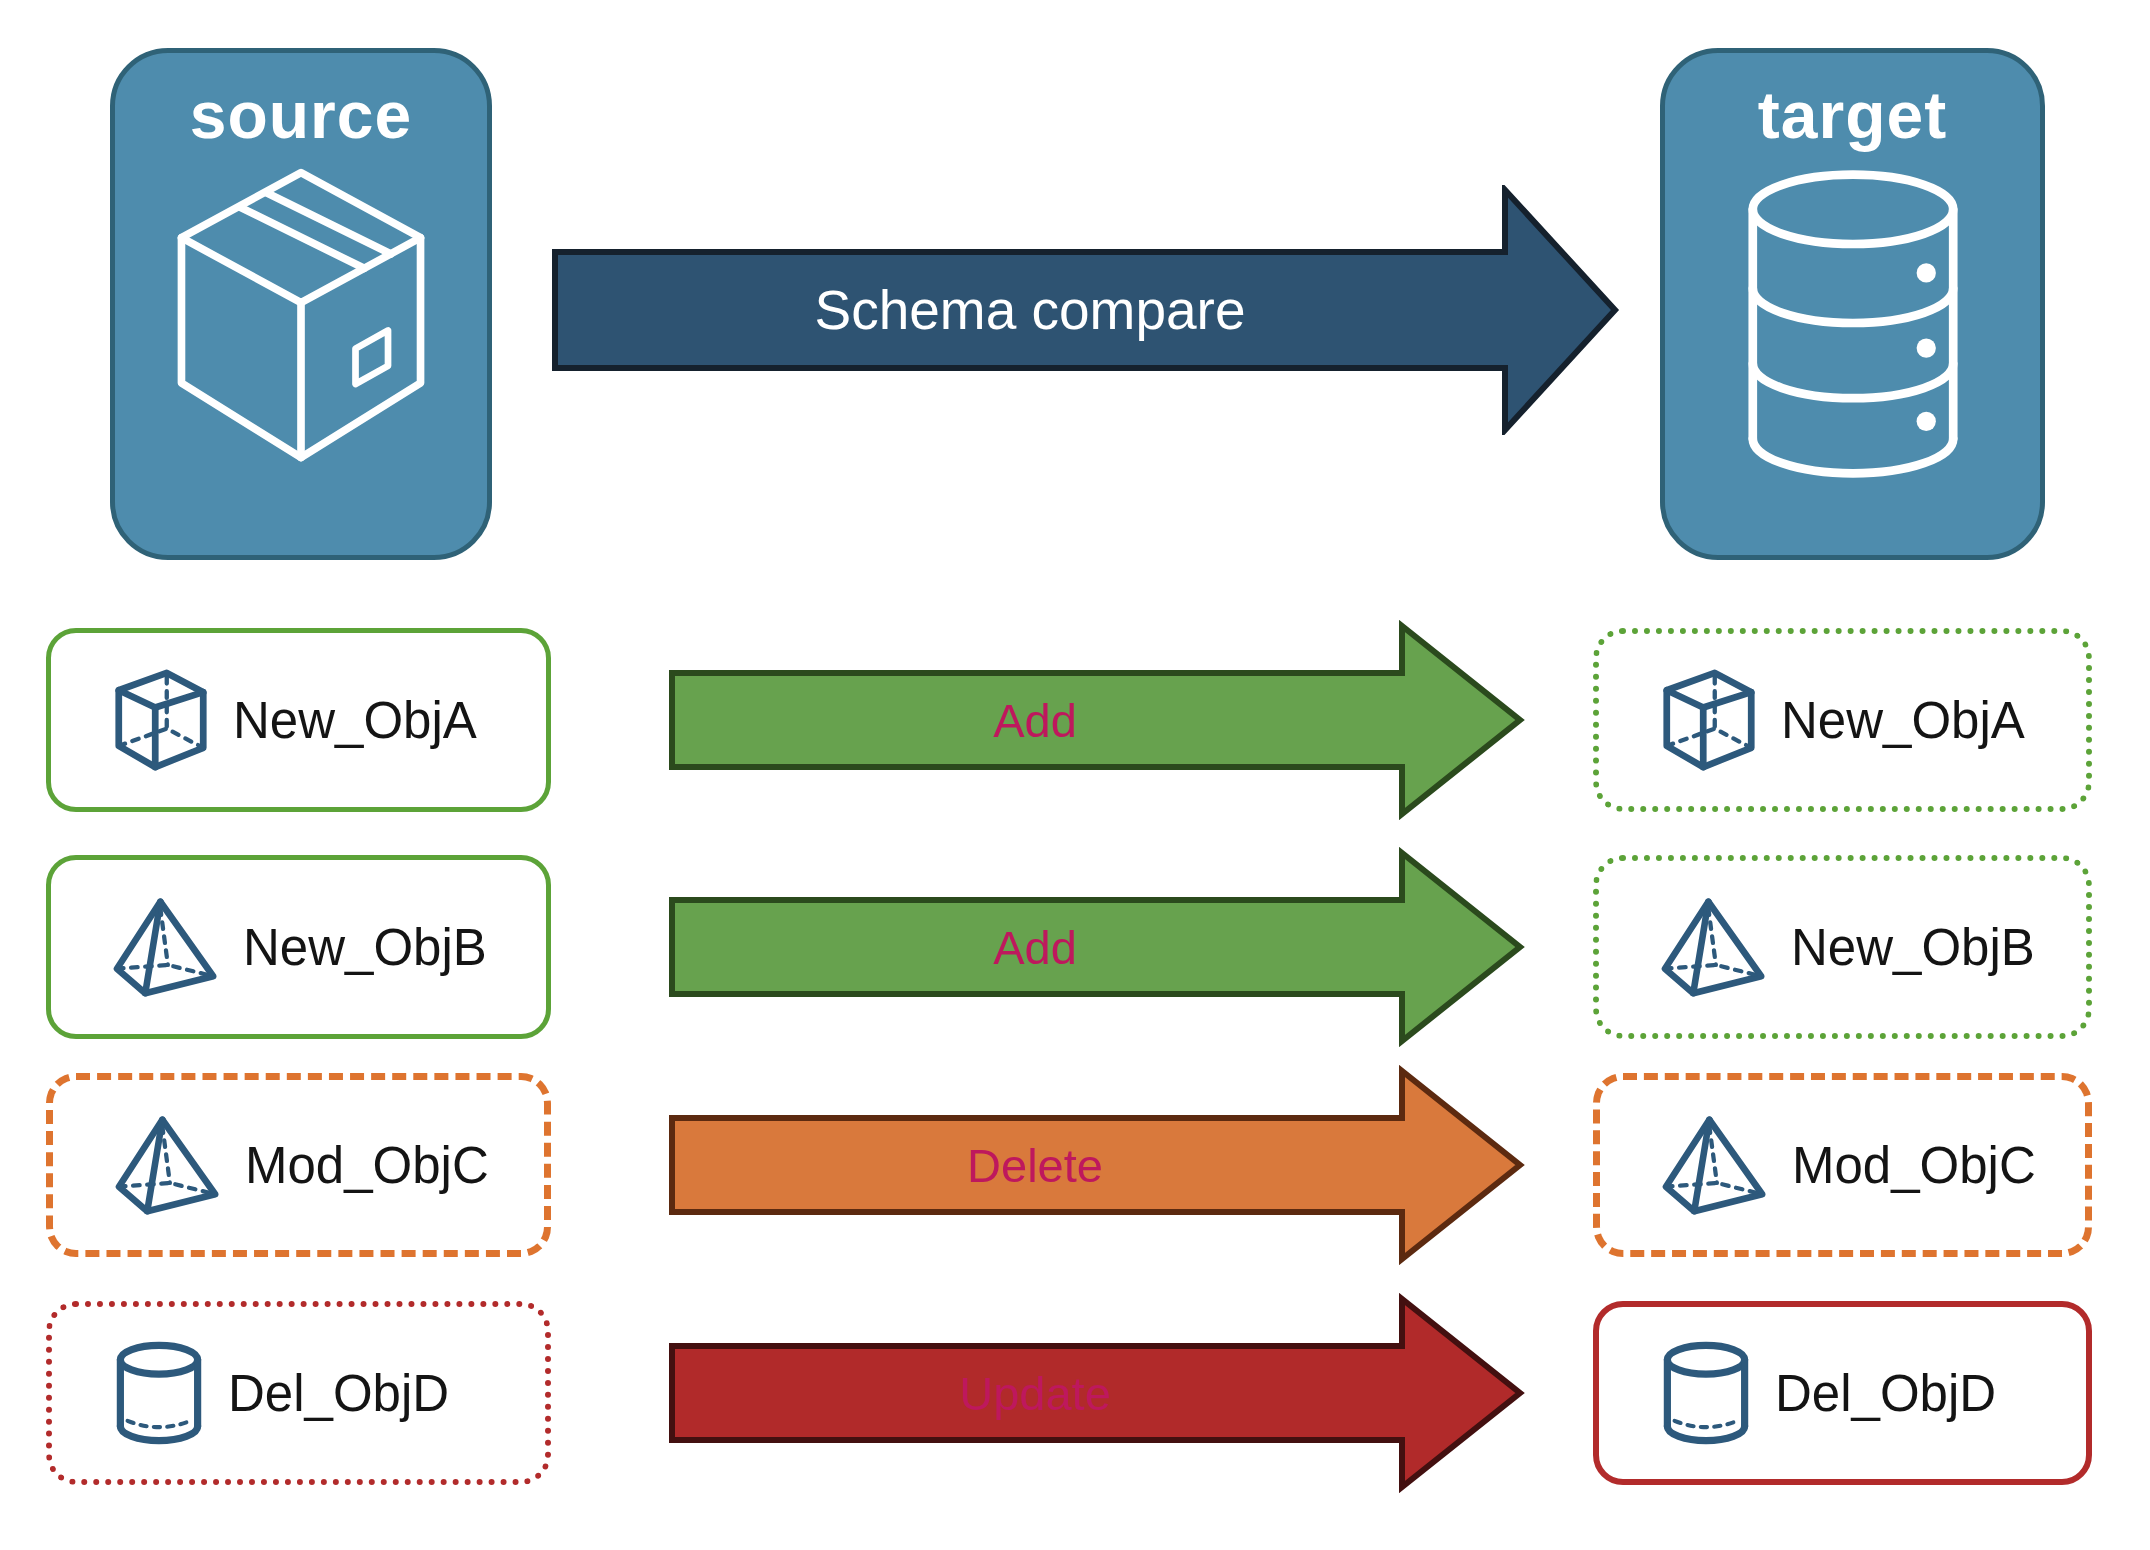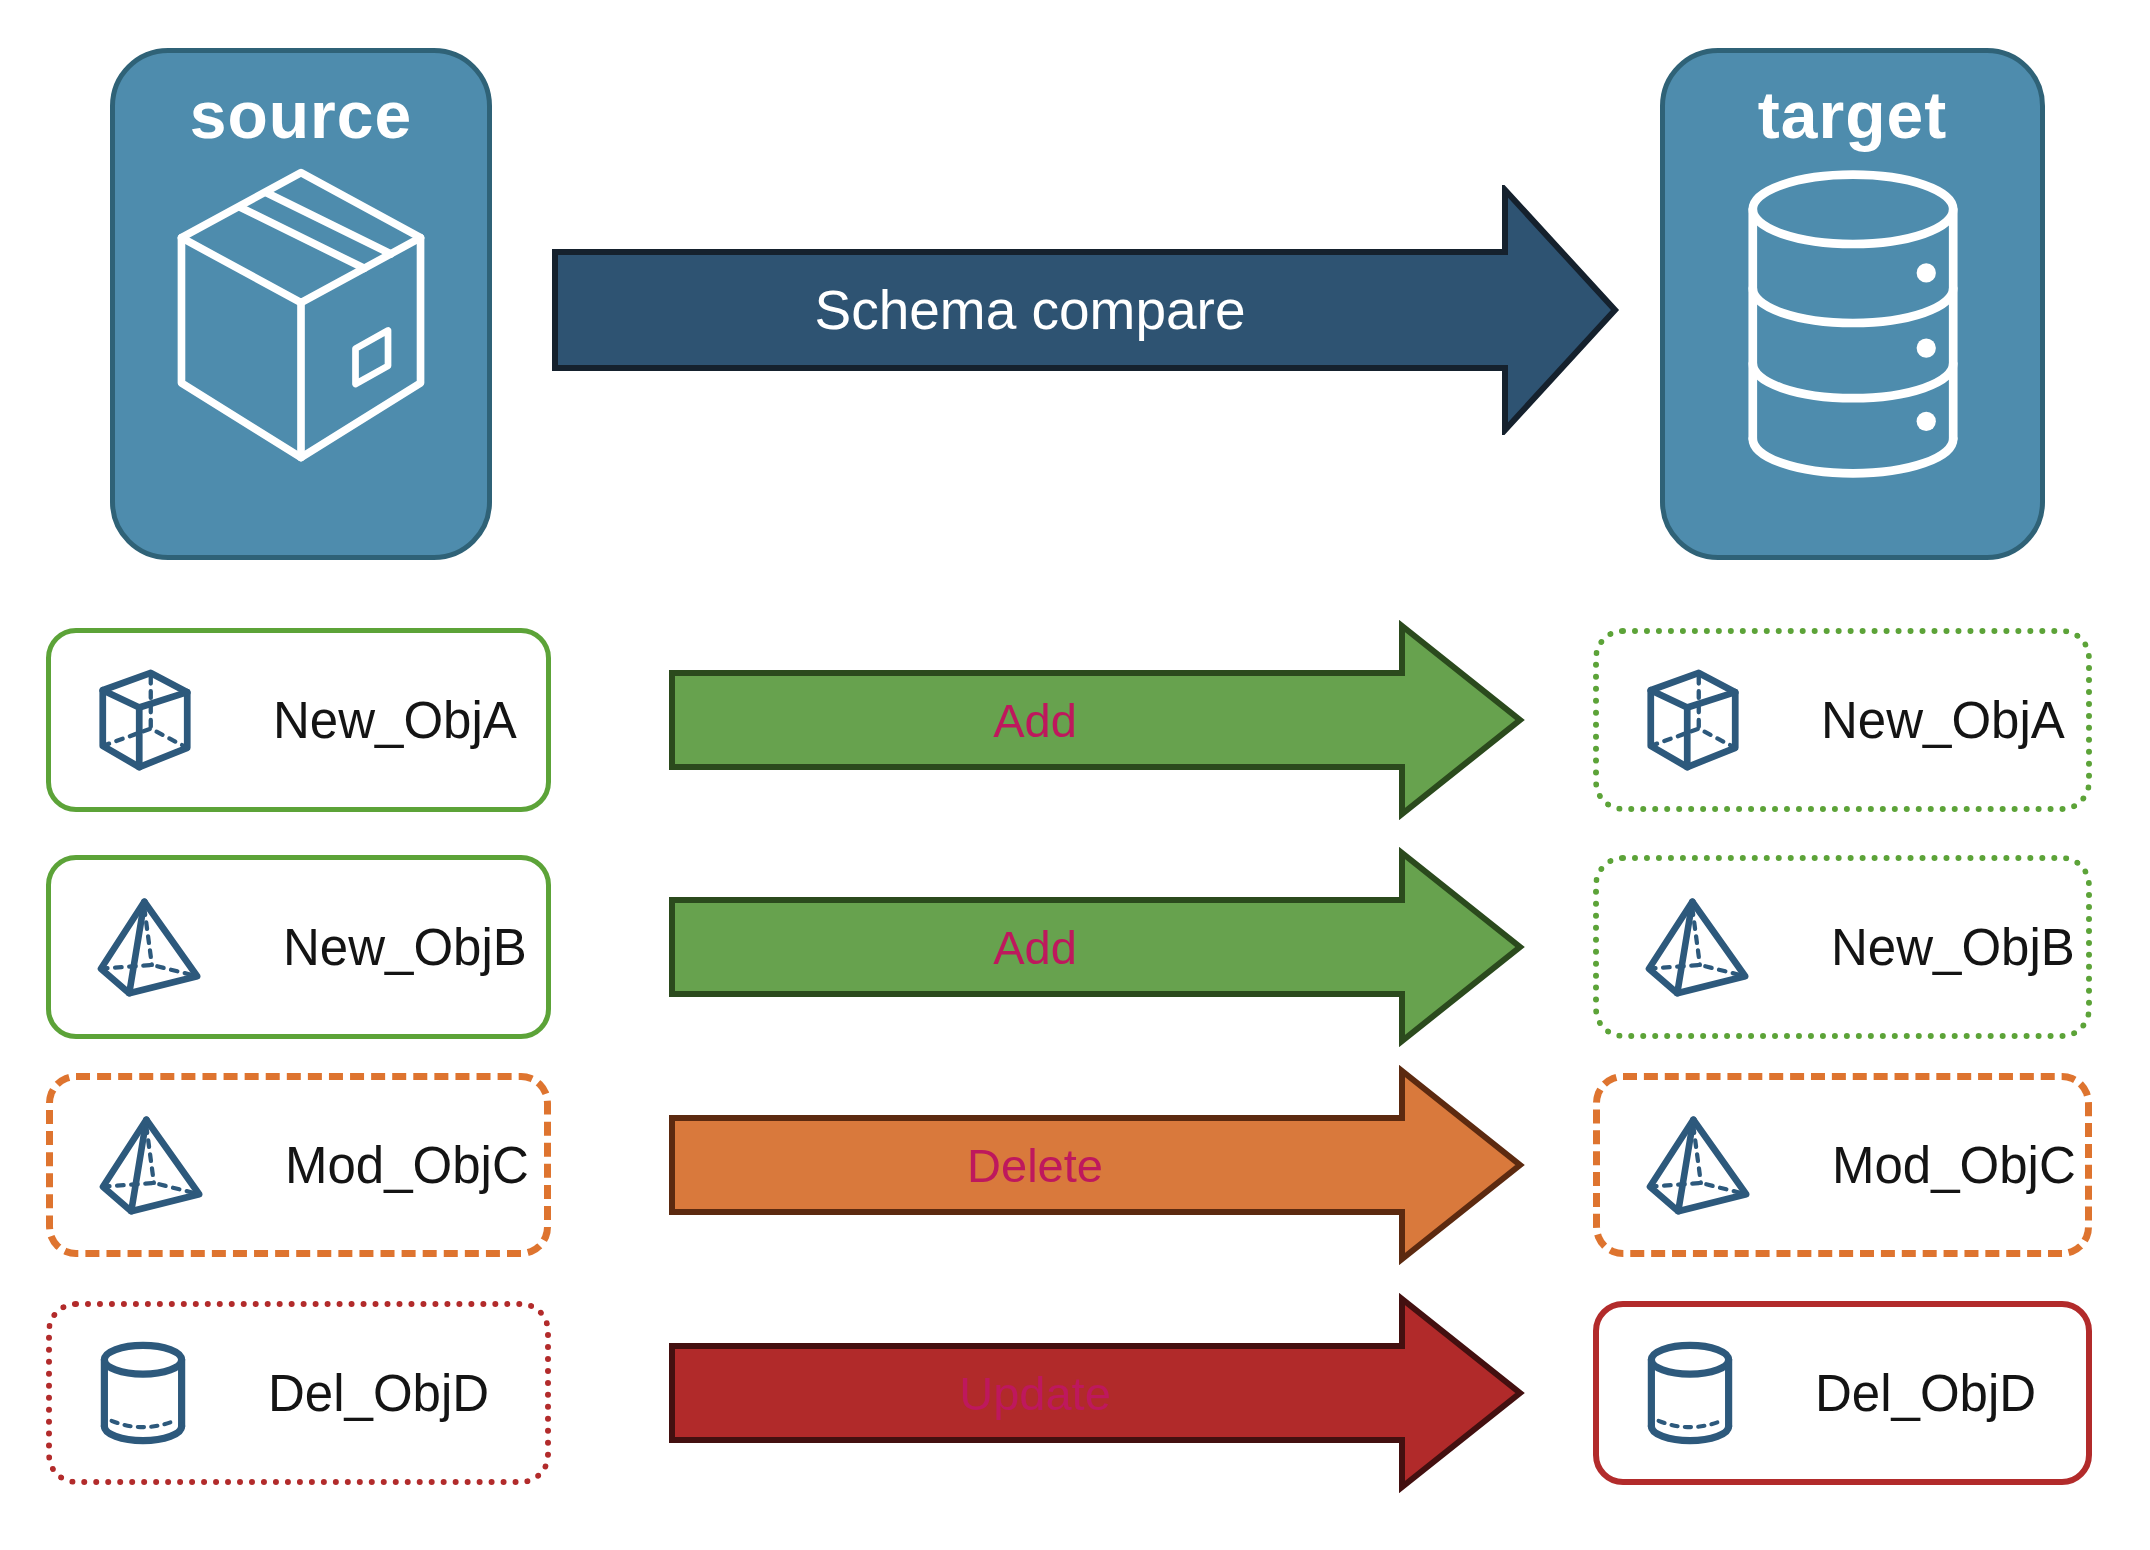--- a/index.html
+++ b/index.html
@@ -33,21 +33,21 @@
     display:flex; align-items:center; justify-content:center;
     color:#be185d; font-size:47px;
   }
   .arrow-add     { fill:#67A24E; stroke:#2B4A1D; }
   .arrow-update  { fill:#D9793C; stroke:#5C2A10; }
   .arrow-delete  { fill:#B12A2A; stroke:#431010; }
 
   
   .card {
     position:absolute; height:184px; box-sizing:border-box; background:#ffffff;
-    border-radius:30px; display:flex; align-items:center; padding-left:46px; gap:80px;
+    border-radius:30px; display:flex; align-items:center; padding-left:62px; gap:24px;
   }
   .card.left  { left:46px;   width:505px; }
   .card.right { left:1593px; width:499px; }
   .obj-label { font-size:51px; color:#141414; white-space:nowrap; }
 
   .b-green-solid   { border:5px solid  #5CA338; }
   .b-green-dotted  { border:6px dotted #5CA338; }
   .b-orange-dashed { border:7px dashed #DE742F;align-items:center; }
   .b-red-dotted    { border:6px dotted #B22B2B; }
   .b-red-solid     { border:6px solid  #B22B2B; }

